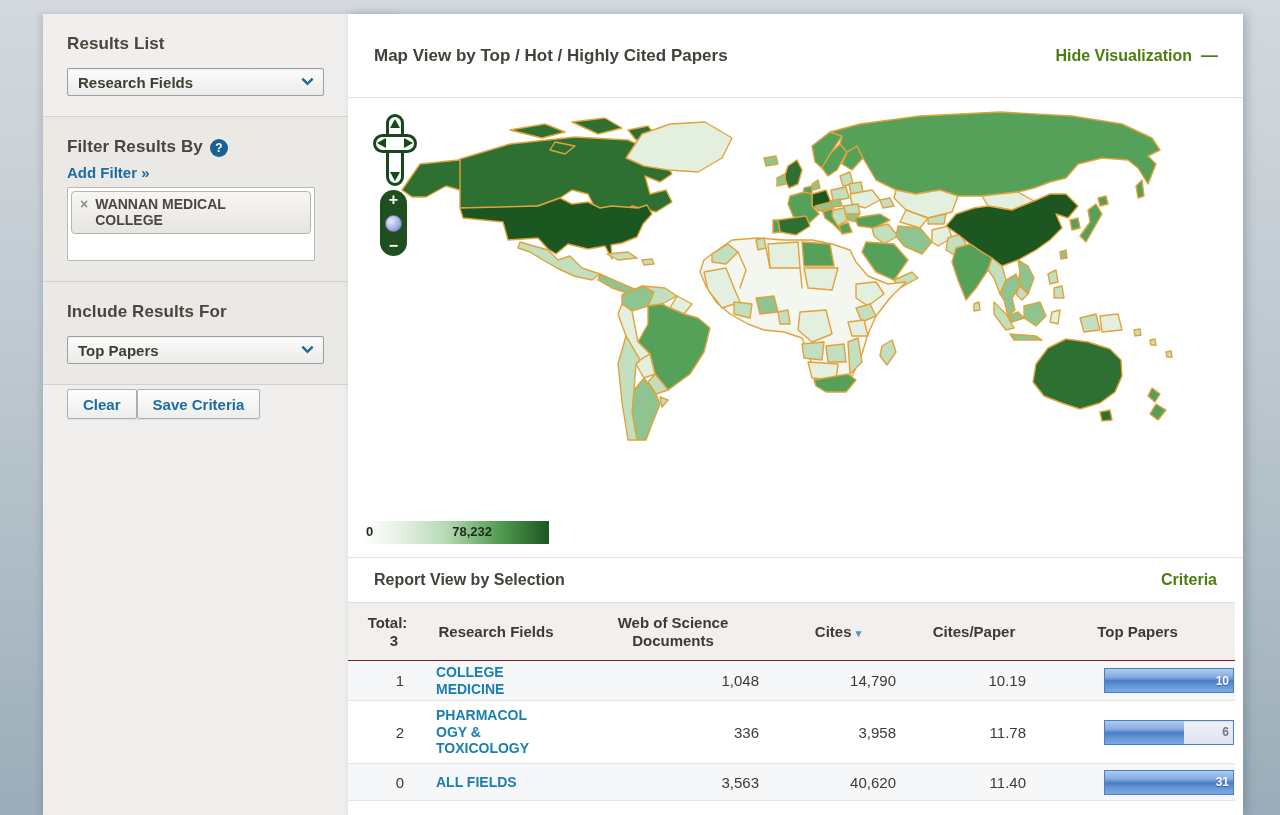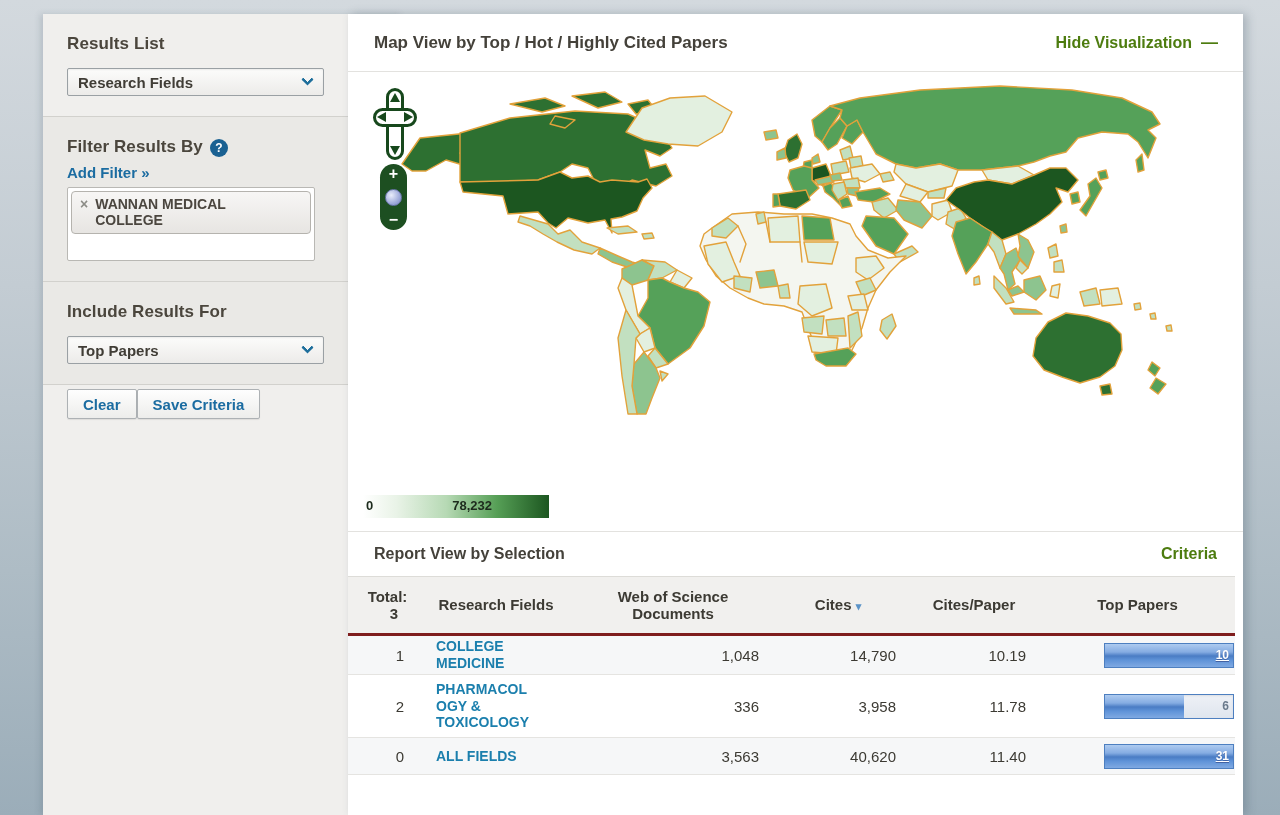--- a/index.html
+++ b/index.html
@@ -62,21 +62,21 @@
     box-shadow:0 1px 1px rgba(0,0,0,.08);
   }
 
   
   .main {
     position:absolute; left:348px; top:14px; width:895px; bottom:0;
     background:#fff;
     box-shadow:4px 0 9px rgba(60,80,95,.28);
   }
   .panel-header {
-    height:58px; border-bottom:1px solid #e3e2df;
+    height:84px; border-bottom:1px solid #e3e2df;
     display:flex; align-items:center; justify-content:space-between;
     padding:0 26px;
   }
   .panel-header h1, .report-header h1 { font-size:17px; font-weight:bold; color:#44413a; }
   .blue-link { font-size:16px; font-weight:bold; color:#4d7c0f; text-decoration:none; cursor:pointer; display:flex; align-items:center; gap:9px; }
   .dash-ic { font-weight:bold; font-size:17px; letter-spacing:-1px; }
 
   .map-area { position:relative; height:460px; border-bottom:1px solid #e3e2df; background:#fff; }
   .map-svg { position:absolute; left:12px; top:4px; }
   .map-svg path, .map-svg polygon { stroke:#E2A23B; stroke-width:1.4; stroke-linejoin:round; stroke-linecap:round; }
@@ -111,21 +111,21 @@
   .legend { position:absolute; left:15px; top:423px; width:186px; height:23px;
     background:linear-gradient(90deg,#ffffff 0%,#e9f3e7 18%,#b6d9b4 45%,#569f56 72%,#1C5620 100%);
   }
   .legend .lmin { position:absolute; left:3px; top:3px; font-size:13px; font-weight:bold; color:#1d2b1d; }
   .legend .lmax { position:absolute; left:48%; top:3px; font-size:13px; font-weight:bold; color:#1d2b1d; }
 
   .report-header { height:44px; display:flex; align-items:center; justify-content:space-between; padding:0 26px; }
   .report-header h1 { font-size:16px; }
 
   table.report { width:887px; border-collapse:collapse; table-layout:fixed; }
-  table.report thead tr { background:#f1f0ee; border-top:1px solid #dddcd8; border-bottom:3px solid #7f1d1d; height:58px; }
+  table.report thead tr { background:#f1f0ee; border-top:1px solid #dddcd8; border-bottom:1px solid #7f1d1d; height:58px; }
   table.report th { font-size:15px; font-weight:bold; color:#3c3a33; line-height:1.15; vertical-align:middle; text-align:center; }
   th.th-total { text-align:left; padding-left:13px; }
   th.th-total .tline { display:block; }
   th.th-total .tval { display:block; padding-left:13px; }
   th.th-cites { color:#5b93c8; }
   .sort-ic { font-size:11px; color:#5b93c8; }
   table.report td { font-size:15px; color:#3c3a33; vertical-align:middle; }
   table.report tbody tr { border-bottom:1px solid #e5e4e1; }
   table.report tbody tr:nth-child(odd) { background:#f6f7f8; }
   tr.r1 { height:40px; } tr.r2 { height:63px; } tr.r3 { height:37px; }
@@ -142,21 +142,21 @@
     box-shadow:inset 0 1px 2px rgba(0,0,0,.08);
   }
   .bar-fill {
     position:absolute; left:0; top:0; bottom:0;
     background:linear-gradient(180deg,#aecbf0 0%,#85ace2 35%,#4a7cc4 52%,#5f93d8 70%,#7fa9e2 100%);
   }
   .bar-num {
     position:absolute; right:4px; top:50%; transform:translateY(-50%);
     font-size:12px; font-weight:bold; color:#6a7a8c;
   }
-  .bar-num.on-fill { color:#fff; text-shadow:0 1px 1px rgba(0,0,60,.35);text-decoration:underline; }
+  .bar-num.on-fill { color:#fff; text-shadow:0 1px 1px rgba(0,0,60,.35); }
 </style>
 </head>
 <body>
 
 <aside class="sidebar">
   <section class="sb-section">
     <h2>Results List</h2>
     <div class="dropdown">
       <span class="dd-value">Research Fields</span>
       <span class="dd-chevbox">

